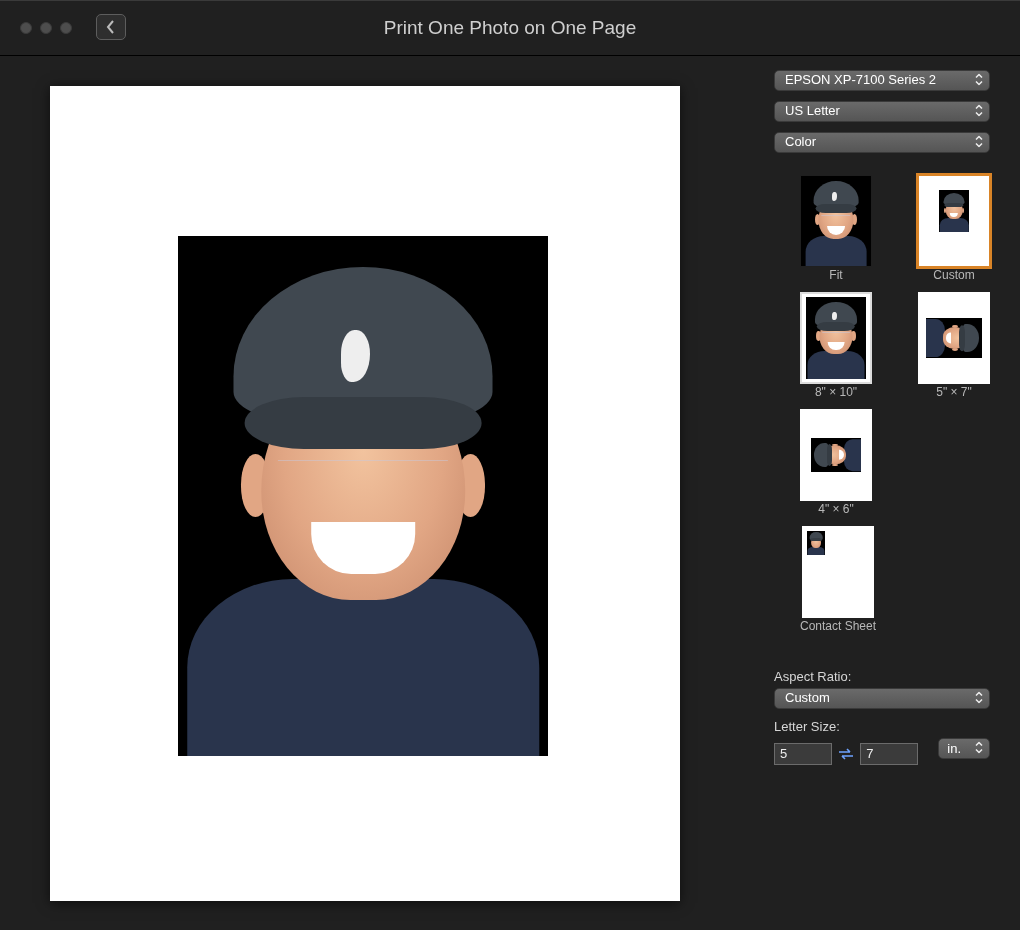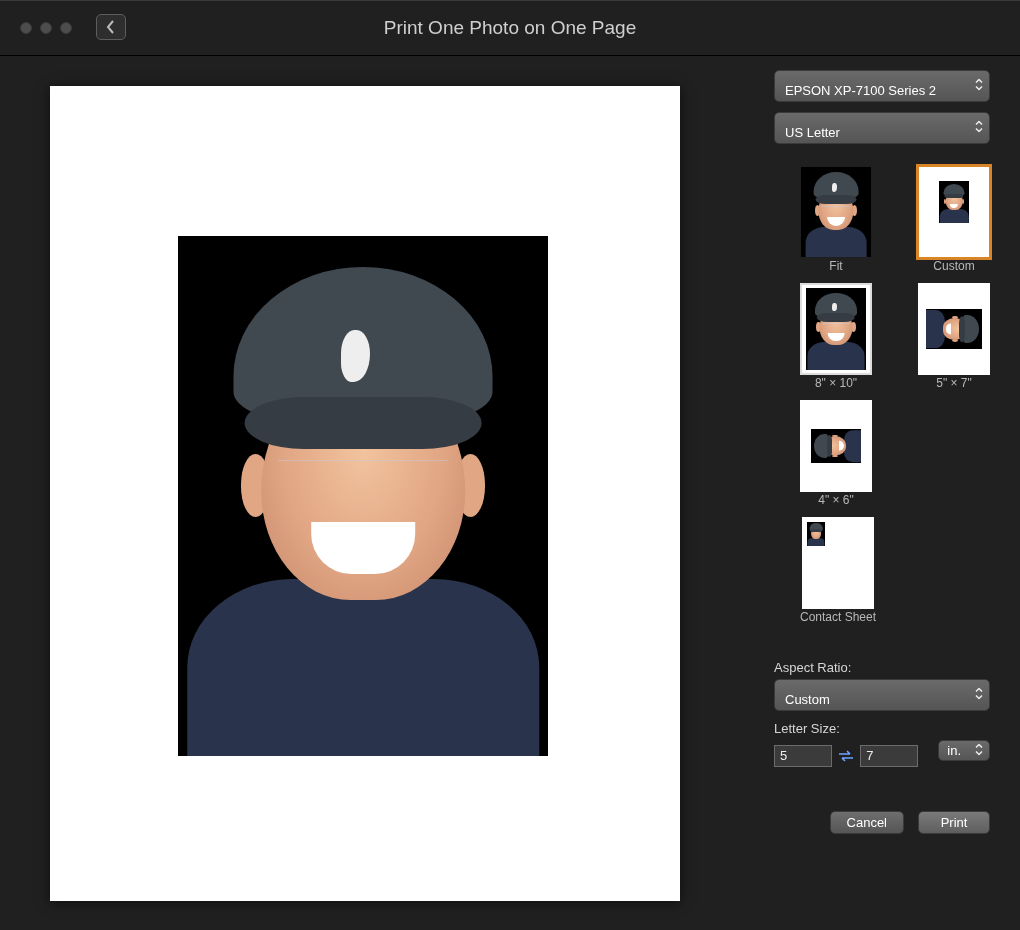--- a/index.html
+++ b/index.html
@@ -11,21 +11,21 @@
   .back-btn { position: absolute; left: 96px; top: 14px; width: 30px; height: 26px; border: 1px solid #5d5d5d; background: #2e2e2e; border-radius: 5px; display: flex; align-items: center; justify-content: center; color: #bbb; cursor: default; }
   .back-btn svg { width: 10px; height: 14px; stroke: #bbb; fill: none; stroke-width: 2; }
   .titlebar .title { flex: 1; text-align: center; color: #cfcfcf; font-size: 19px; }
   .workarea { display: flex; height: 874px; }
   
   .preview-pane { width: 740px; padding: 30px 30px 30px 50px; }
   .page { width: 630px; height: 815px; background: #fff; box-shadow: 0 2px 12px rgba(0,0,0,.6); position: relative; }
   .photo { position: absolute; left: 128px; top: 150px; width: 370px; height: 520px; background: #000; overflow: hidden; }
   
   .side { width: 280px; padding: 14px 30px 14px 0; }
-  .select { display: block; width: 216px; margin-left: auto; margin-bottom: 10px; background: linear-gradient(#6a6a6a,#555); border: 1px solid #3a3a3a; border-radius: 5px; color: #fff; font-size: 13px; padding: 12px 22px 3px 10px; position: relative; cursor: default; text-align: left; white-space: nowrap; overflow: hidden; text-overflow: ellipsis; }
+  .select { display: block; width: 216px; margin-left: auto; margin-bottom: 10px; background: linear-gradient(#6a6a6a,#555); border: 1px solid #3a3a3a; border-radius: 5px; color: #fff; font-size: 13px; padding: 1px 22px 3px 10px; position: relative; cursor: default; text-align: left; white-space: nowrap; overflow: hidden; text-overflow: ellipsis; }
   .select .chev { position: absolute; right: 6px; top: 50%; transform: translateY(-50%); }
   .chev svg { width: 8px; height: 12px; stroke: #eee; fill: none; stroke-width: 1.5; }
   .layout-grid { margin-top: 22px; display: grid; grid-template-columns: 72px 72px; column-gap: 46px; row-gap: 10px; justify-content: end; }
   .layout-cell { display: flex; flex-direction: column; align-items: center; gap: 1px; cursor: default; }
   .layout-cell.single { grid-column: 1 / 3; justify-self: start; margin-left: 0; }
   .thumb { width: 72px; height: 92px; background: #fff; position: relative; border: 1px solid rgba(255,255,255,.12); display:flex; align-items:center; justify-content:center; overflow:hidden; }
   .thumb.black { background:#000; }
   .thumb.selected { outline: 2px solid #d98427; outline-offset: 0; border-color: #d98427; }
   .layout-cell .cap { color: #b8b8b8; font-size: 12px; text-align: center; }
   
@@ -96,20 +96,27 @@
   <div class="side">
     <div class="select">
       <span>EPSON XP-7100 Series 2</span>
       <span class="chev"><svg viewBox="0 0 8 12">
             <polyline points="1,4 4,1 7,4"></polyline>
             <polyline points="1,8 4,11 7,8"></polyline>
           </svg></span>
     </div>
     <div class="select">
       <span>US Letter</span>
+      <span class="chev"><svg viewBox="0 0 8 12">
+            <polyline points="1,4 4,1 7,4"></polyline>
+            <polyline points="1,8 4,11 7,8"></polyline>
+          </svg></span>
+    </div>
+    <div class="select">
+      <span>Color</span>
       <span class="chev"><svg viewBox="0 0 8 12">
             <polyline points="1,4 4,1 7,4"></polyline>
             <polyline points="1,8 4,11 7,8"></polyline>
           </svg></span>
     </div>
 
     <div class="layout-grid">
 
       <div class="layout-cell">
         <div class="thumb black">
@@ -225,19 +232,15 @@
         <input class="numfield" value="7" style="">
         <div class="select unitsel" style="margin-left:14px">
           <span>in.</span>
           <span class="chev"><svg viewBox="0 0 8 12">
                 <polyline points="1,4 4,1 7,4"></polyline>
                 <polyline points="1,8 4,11 7,8"></polyline>
               </svg></span>
         </div>
       </div>
 
-      <div class="actions">
-        <div class="btn"><span>Cancel</span></div>
-        <div class="btn primary"><span>Print</span></div>
-      </div>
     </div>
   </div>
 </div>
 
 </body></html>

